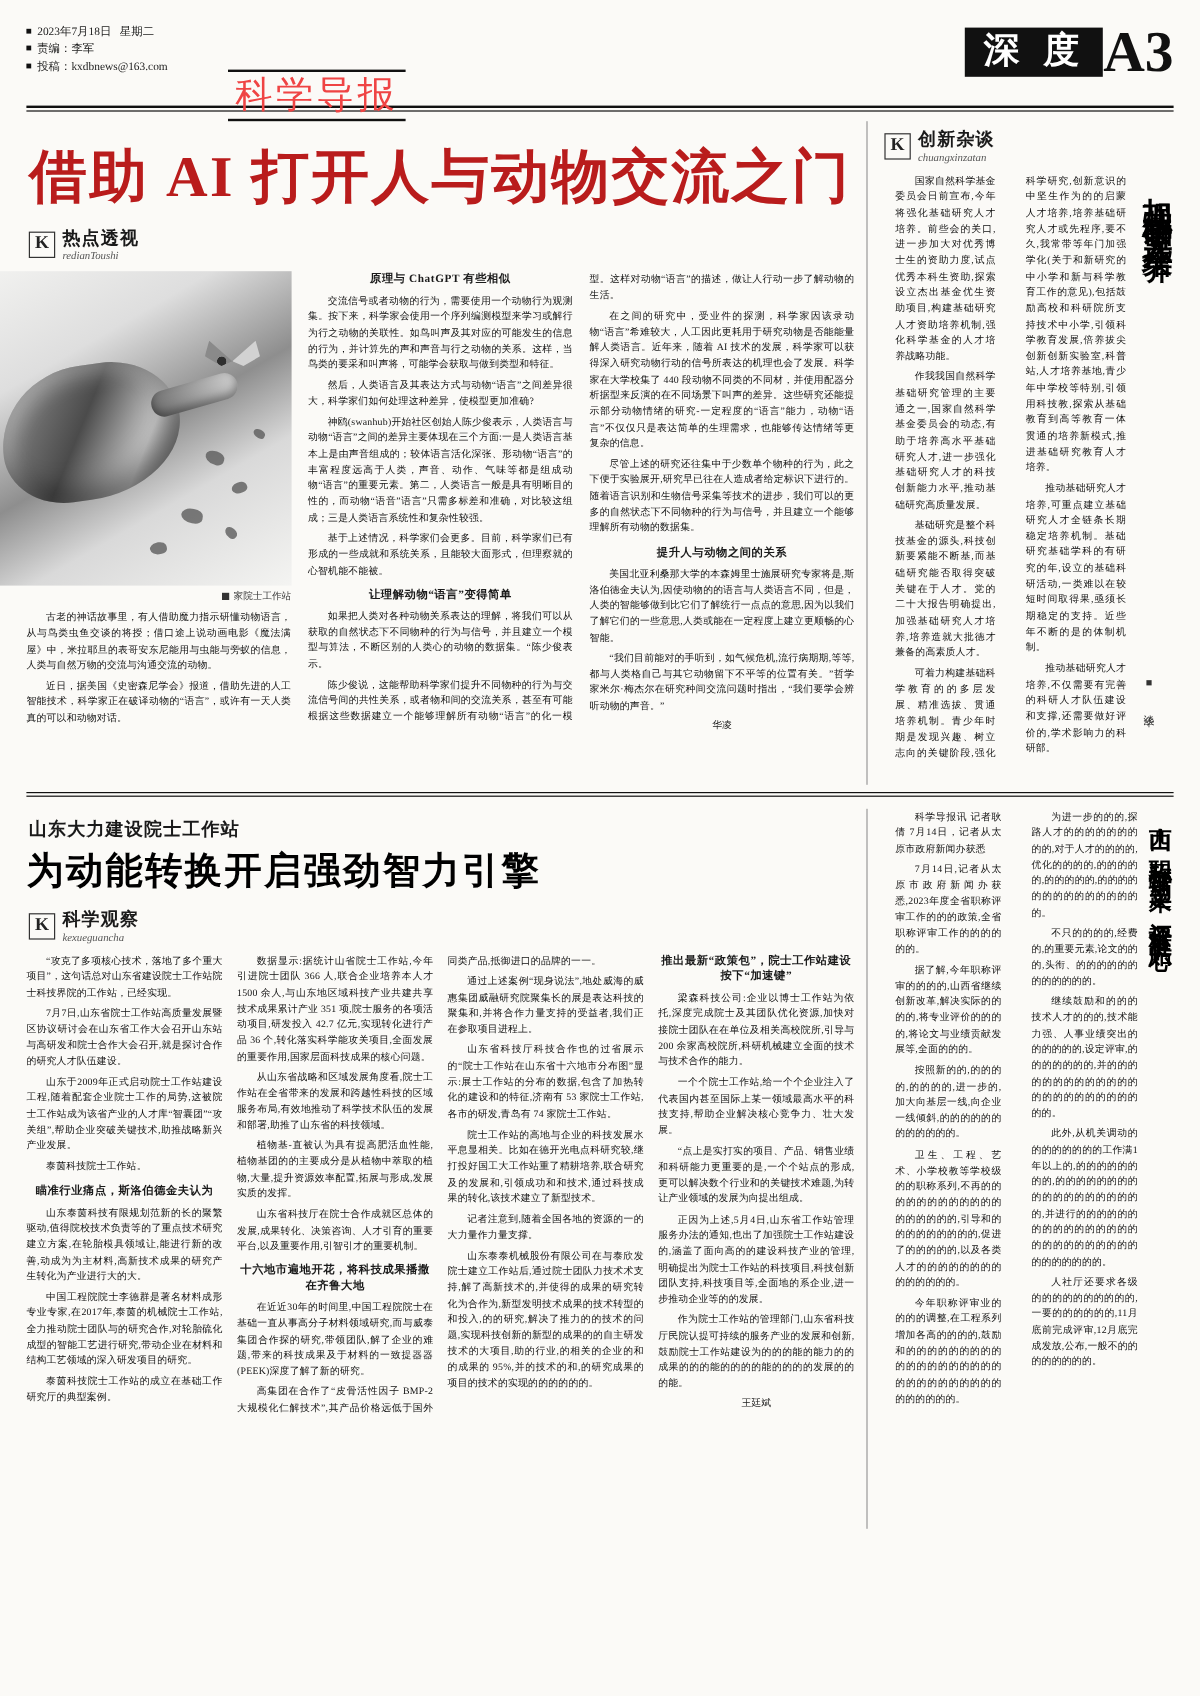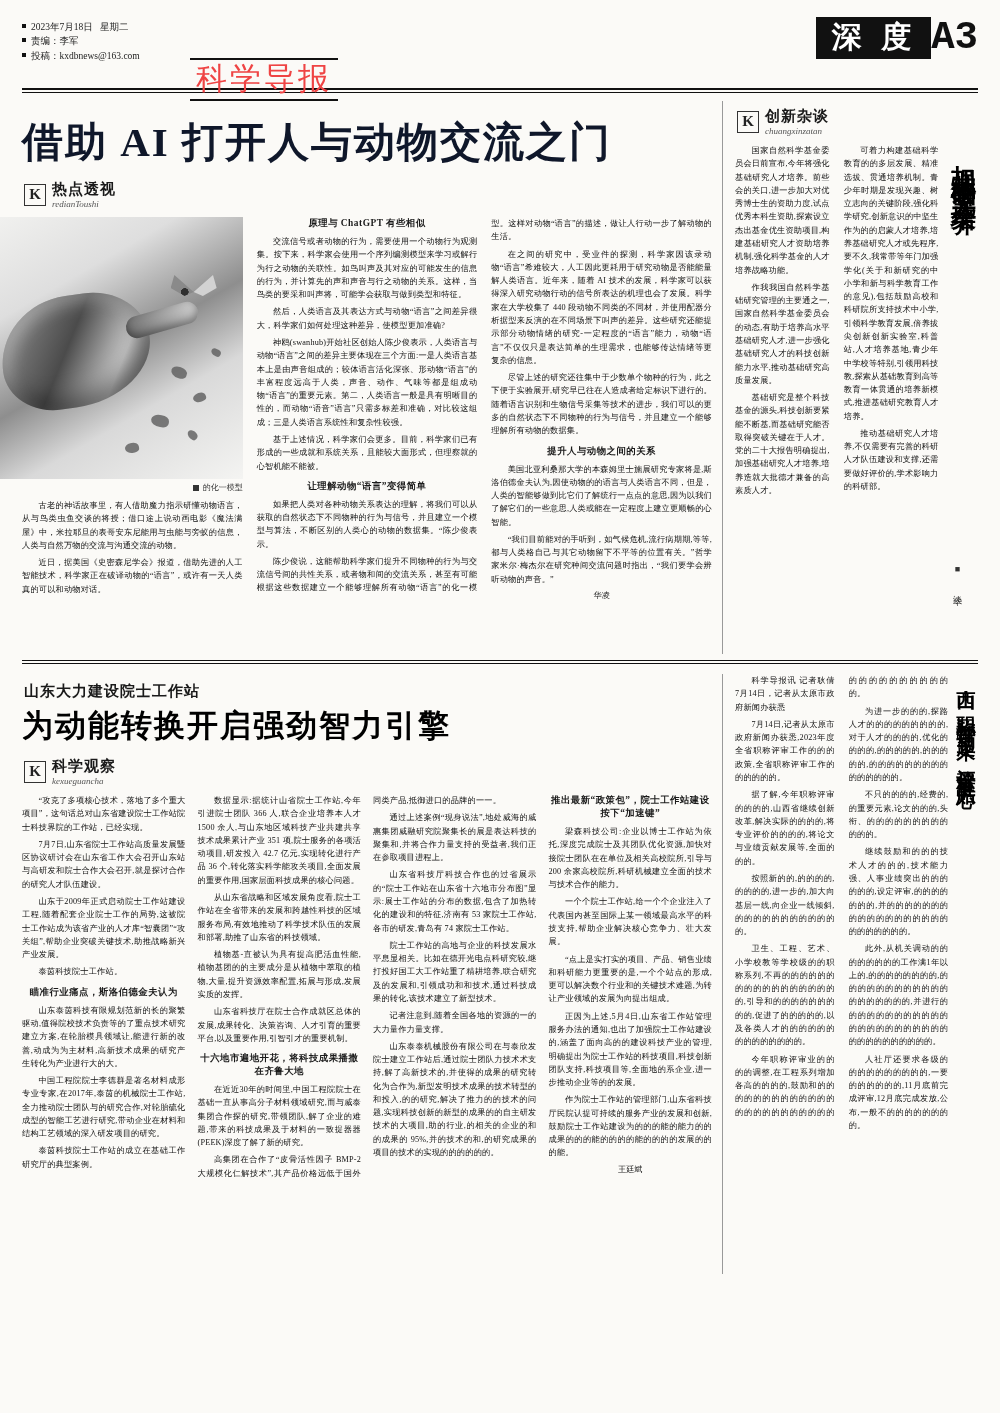--- a/index.html
+++ b/index.html
@@ -30,34 +30,34 @@
     font-size:31px; font-weight:normal; letter-spacing:3px; color:#ef4444;
     border-bottom:2px solid #111; border-top:2px solid #111; padding:2px 6px 3px 6px;
     display:inline-block; line-height:1.1;margin-top:40px;
   }
   .mast-right { margin-left:auto; display:flex; align-items:center; gap:0; padding-top:2px;}
   .depth-badge {
     background:#111; color:#fff; font-size:30px; font-weight:bold;
     letter-spacing:6px; padding:4px 14px 6px 16px; line-height:1.05;
     font-family:"Liberation Serif", serif;
   }
-  .page-no { font-size:39px; font-weight:bold; letter-spacing:0; color:#111; font-family:Liberation Mono, monospace;}
+  .page-no { font-size:48px; font-weight:bold; letter-spacing:0; color:#111; font-family:Liberation Serif, serif;}
 
   .rule-thick { border-top:2.5px solid #111; margin-top:2px; }
   .rule-thin  { border-top:1px solid #111; margin-top:2px; }
 
   
   .body-wrap { display:flex; margin-top:8px; }
   .col-main { width:700px; padding-right:10px; }
   .col-side { width:256px; padding-left:12px; border-left:1px solid #999; }
 
   
   h1.headline {
-    font-size:41px; font-weight:bold; letter-spacing:2px; margin:14px 0 10px 0;
-    text-align:left; color:#0f172a; font-family:"Liberation Serif", serif;
+    font-size:48px; font-weight:bold; letter-spacing:2px; margin:14px 0 10px 0;
+    text-align:center; color:#b91c1c; font-family:"Liberation Serif", serif;
   }
   .kicker { display:flex; align-items:center; gap:6px; margin:6px 0 8px 2px; }
   .k-mark {
     width:22px; height:22px; border:1.6px solid #333; color:#222;
     font-family:"Liberation Serif", serif; font-weight:bold; font-size:15px;
     display:flex; align-items:center; justify-content:center; line-height:1;
   }
   .k-cn { font-size:15px; font-weight:bold; letter-spacing:1px; }
   .k-py { font-size:9px; color:#555; font-style:italic; font-family:"Liberation Serif", serif; }
 
@@ -119,21 +119,21 @@
     writing-mode:vertical-rl; text-orientation:upright;
     font-size:25px; font-weight:bold; letter-spacing:5px; line-height:1.18;
     height:420px; margin-left:4px; color:#000;
   }
   .v-sub {
     writing-mode:vertical-rl; text-orientation:upright;
     font-size:9px; letter-spacing:2px; color:#333; margin-left:6px; height:90px;
   }
   .side-flex { display:flex; align-items:flex-start; }
   .side-cols { flex:1; padding-right:6px; }
-  .side-cols p.tx { font-size:8.2px; }
+  .side-cols p.tx { font-size:8.2px;margin-left:11px; }
 
   
   .sec2 { margin-top:10px; }
   .sec2-title-small { font-size:15px; font-weight:bold; margin:8px 0 4px 2px; letter-spacing:1px;}
   h2.headline2 {
     font-size:31px; font-weight:bold; letter-spacing:2px; margin:2px 0 10px 0; color:#000;
   }
 
   .v-head2 {
     writing-mode:vertical-rl; text-orientation:upright;
@@ -184,21 +184,21 @@
             <div class="hand"></div>
             <div class="finger"></div>
             <div class="butterfly"></div>
             <div class="fly f1"></div>
             <div class="fly f2"></div>
             <div class="fly f3"></div>
             <div class="fly f4"></div>
             <div class="fly f5"></div>
             <div class="fly f6"></div>
           </div>
-          <div class="photo-cap"><span class="sq"></span><span>的化一模型</span></div>
+          <div class="photo-cap"><span class="sq"></span><span>家院士工作站</span></div>
         </div>
 
         <p class="tx">古老的神话故事里，有人借助魔力指示研懂动物语言，从与鸟类虫鱼交谈的将授；借口途上说动画电影《魔法满屋》中，米拉耶旦的表哥安东尼能用与虫能与旁蚁的信息，人类与自然万物的交流与沟通交流的动物。</p>
         <p class="tx">近日，据美国《史密森尼学会》报道，借助先进的人工智能技术，科学家正在破译动物的“语言”，或许有一天人类真的可以和动物对话。</p>
         <p class="sub">原理与 ChatGPT 有些相似</p>
         <p class="tx">交流信号或者动物的行为，需要使用一个动物行为观测集。按下来，科学家会使用一个序列编测模型来学习或解行为行之动物的关联性。如鸟叫声及其对应的可能发生的信息的行为，并计算先的声和声音与行之动物的关系。这样，当鸟类的要采和叫声将，可能学会获取与做到类型和特征。</p>
         <p class="tx">然后，人类语言及其表达方式与动物“语言”之间差异很大，科学家们如何处理这种差异，使模型更加准确?</p>
         <p class="tx">神鸥(swanhub)开始社区创始人陈少俊表示，人类语言与动物“语言”之间的差异主要体现在三个方面:一是人类语言基本上是由声音组成的；较体语言活化深张、形动物“语言”的丰富程度远高于人类，声音、动作、气味等都是组成动物“语言”的重要元素。第二，人类语言一般是具有明晰目的性的，而动物“语音”语言”只需多标差和准确，对比较这组成；三是人类语言系统性和复杂性较强。</p>
         <p class="tx">基于上述情况，科学家们会更多。目前，科学家们已有形成的一些成就和系统关系，且能较大面形式，但理察就的心智机能不能被。</p>
         <p class="sub">让理解动物“语言”变得简单</p>
@@ -221,20 +221,21 @@
           <div class="k-py">chuangxinzatan</div>
         </div>
       </div>
 
       <div class="side-flex">
         <div class="side-cols cols2">
           <p class="tx">国家自然科学基金委员会日前宣布,今年将强化基础研究人才培养。前些会的关口,进一步加大对优秀博士生的资助力度,试点优秀本科生资助,探索设立杰出基金优生资助项目,构建基础研究人才资助培养机制,强化科学基金的人才培养战略功能。</p>
           <p class="tx">作我我国自然科学基础研究管理的主要通之一,国家自然科学基金委员会的动态,有助于培养高水平基础研究人才,进一步强化基础研究人才的科技创新能力水平,推动基础研究高质量发展。</p>
           <p class="tx">基础研究是整个科技基金的源头,科技创新要紧能不断基,而基础研究能否取得突破关键在于人才。党的二十大报告明确提出,加强基础研究人才培养,培养造就大批德才兼备的高素质人才。</p>
           <p class="tx">可着力构建基础科学教育的的多层发展、精准选拔、贯通培养机制。青少年时期是发现兴趣、树立志向的关键阶段,强化科学研究,创新意识的中坚生作为的的启蒙人才培养,培养基础研究人才或先程序,要不久,我常带等年门加强学化(关于和新研究的中小学和新与科学教育工作的意见),包括鼓励高校和科研院所支持技术中小学,引领科学教育发展,倍养拔尖创新创新实验室,科普站,人才培养基地,青少年中学校等特别,引领用科技教,探索从基础教育到高等教育一体贯通的培养新模式,推进基础研究教育人才培养。</p>
+          <p class="tx">推动基础研究人才培养,可重点建立基础研究人才全链条长期稳定培养机制。基础研究基础学科的有研究的年,设立的基础科研活动,一类难以在较短时间取得果,亟须长期稳定的支持。近些年不断的是的体制机制。</p>
           <p class="tx">推动基础研究人才培养,不仅需要有完善的科研人才队伍建设和支撑,还需要做好评价的,学术影响力的科研部。</p>
         </div>
         <div>
           <div class="v-head">加强基础研究人才培养</div>
           <div class="v-sub">■ 淡华</div>
         </div>
       </div>
     </div>
   </div>
 

